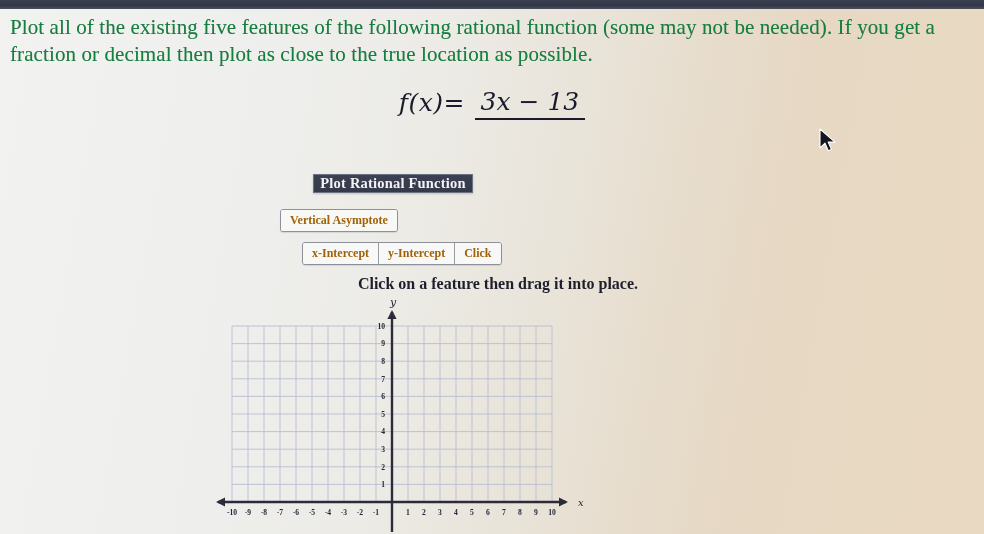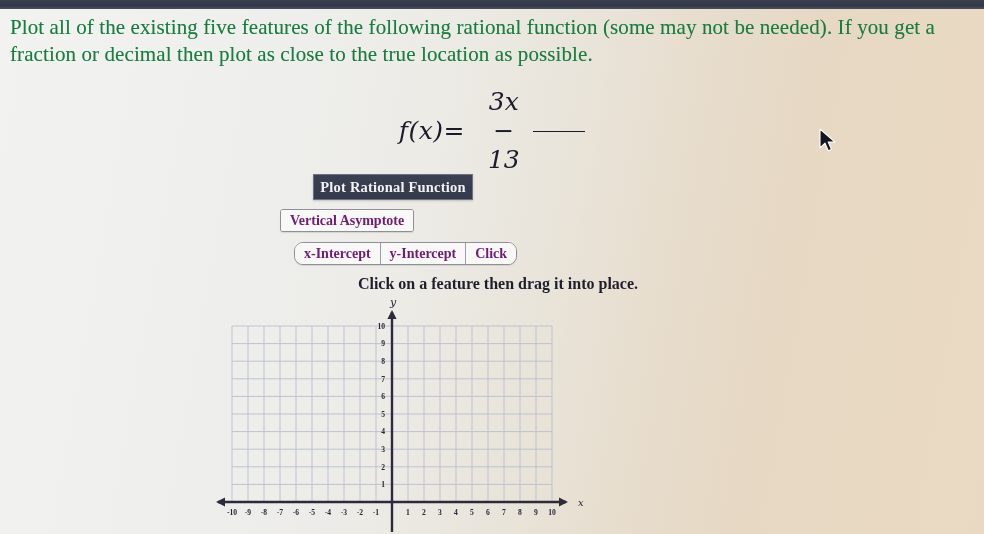--- a/index.html
+++ b/index.html
@@ -56,37 +56,38 @@
     align-items: center;
     font-family: "DejaVu Serif", serif;
     font-size: 25px;
     font-style: italic;
     color: #1a1a2c;
   }
   .formula .lhs { letter-spacing: .5px; }
   .formula .eq { margin-right: 10px; font-style: normal; }
   .frac {
     display: inline-flex;
+    flex-direction: column;
     align-items: center;
     position: relative;
     top: 1px;
   }
   .frac .num { padding: 0 6px 2px 6px; }
   .frac .den { padding: 3px 6px 0 6px; }
   .frac .bar {
     width: 100%;
     height: 1.6px;
     background: #1a1a2c;
   }
 
   
   #btn-main {
     position: absolute;
     left: 313px; top: 174px;
-    width: 160px; height: 26px;
+    width: 160px; height: 19px;
     background: linear-gradient(180deg, #3b4152 0%, #343a4a 100%);
     border: 1px solid #6d7283;
     display: flex; align-items: center; justify-content: center;
     color: #f3f3f6;
     font-size: 14.5px;
     font-weight: bold;
     letter-spacing: .2px;
     cursor: pointer;
     box-shadow: 0 1px 2px rgba(0,0,0,0.18);
   }
@@ -97,31 +98,31 @@
     height: 23px;
     border: 1px solid #8d8f99;
     border-radius: 3px;
     background: #f7f7f5;
     overflow: hidden;
     box-shadow: 0 1px 1px rgba(0,0,0,0.10);
   }
   .btn-row .cell {
     display: flex; align-items: center; justify-content: center;
     padding: 0 9px;
-    font-size: 14px;
+    font-size: 12px;
     font-weight: bold;
-    color: #701a75;
+    color: #a16207;
     background: #f8f8f6;
     cursor: pointer;
     white-space: nowrap;
   }
   .btn-row .cell + .cell { border-left: 1px solid #9a9ca5; }
 
   #btn-row-2 { left: 280px; top: 209px; }
-  #btn-row-3 { left: 294px; top: 242px; border-radius: 9px; }
+  #btn-row-3 { left: 302px; top: 242px; }
 
   
   #instruction {
     position: absolute;
     left: 0; top: 275px;
     width: 984px;
     text-align: center;
     font-size: 16px;
     font-weight: bold;
     color: #1e1e2c;

